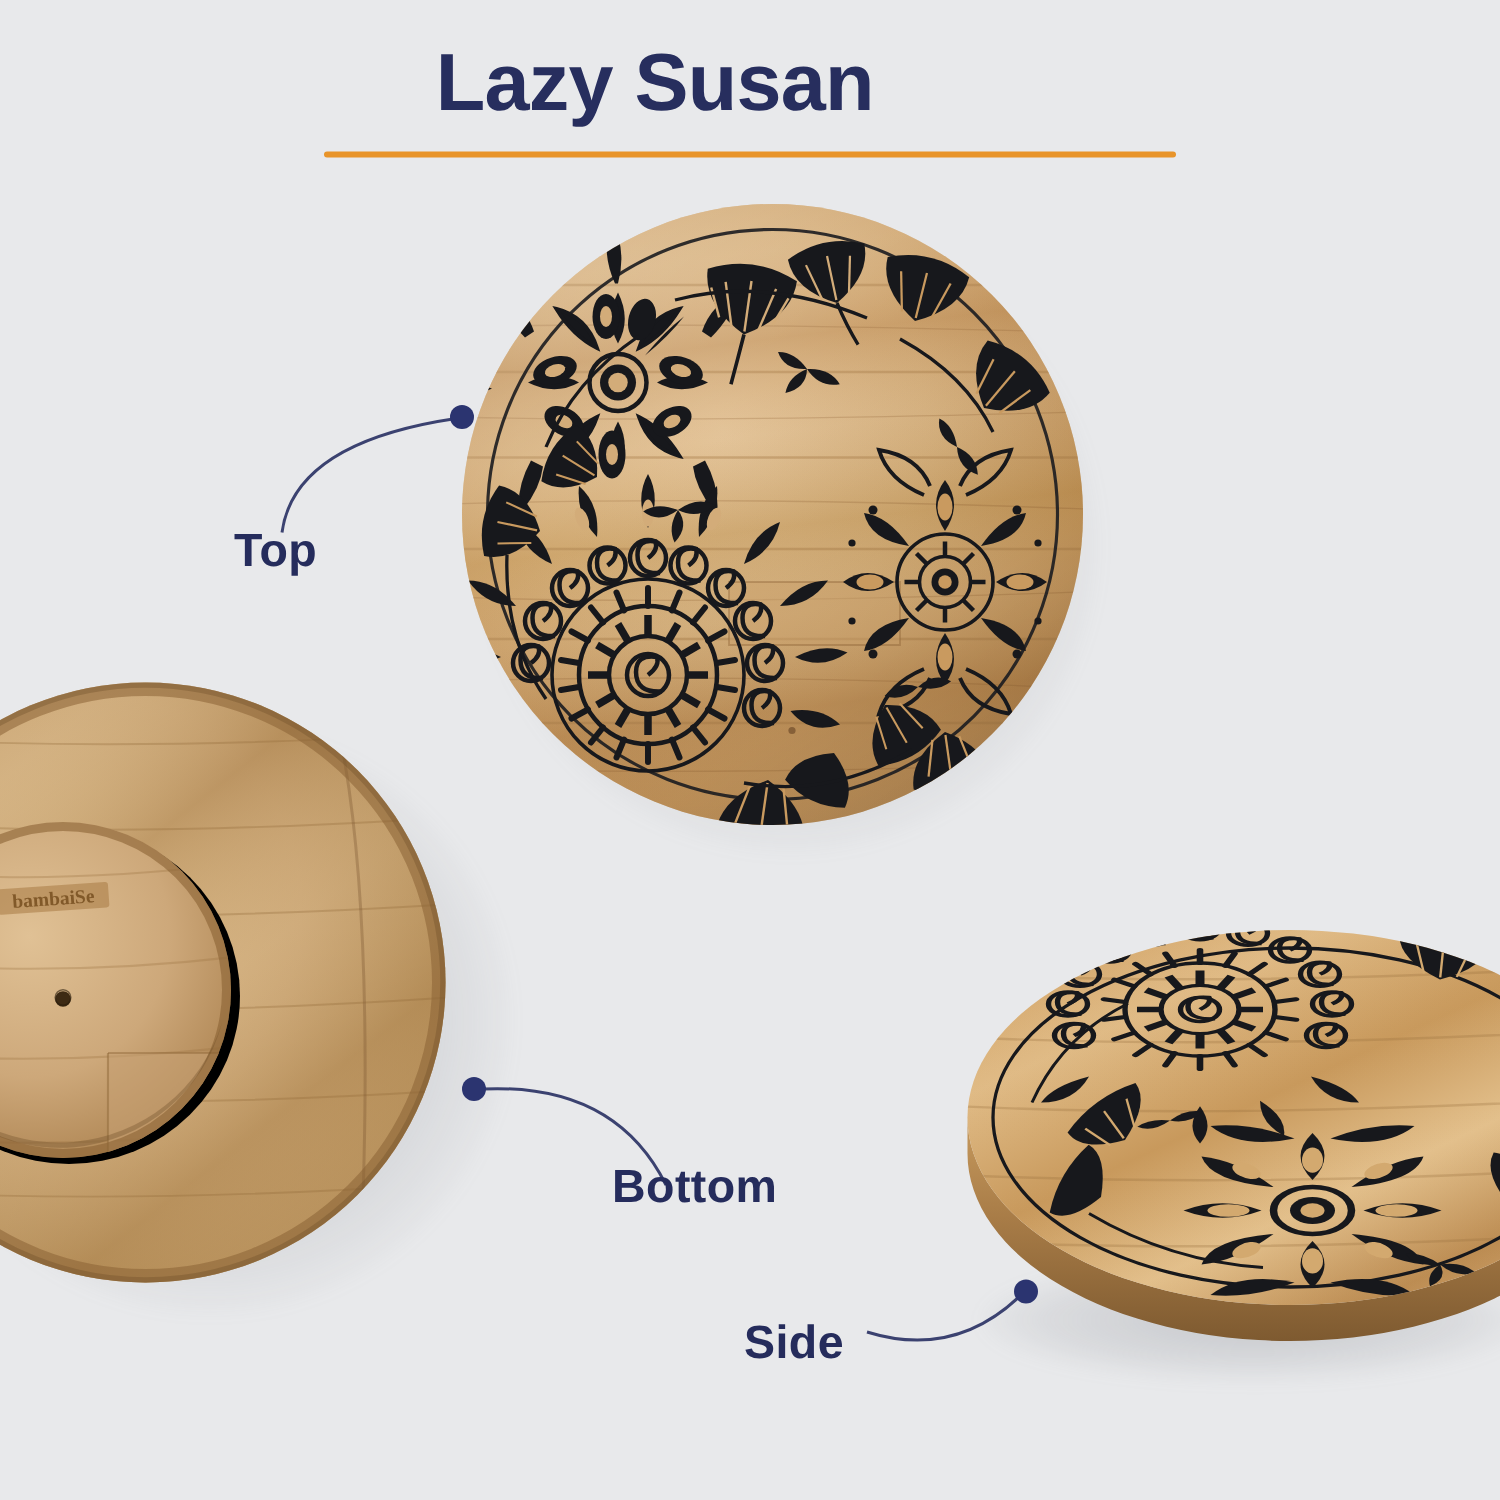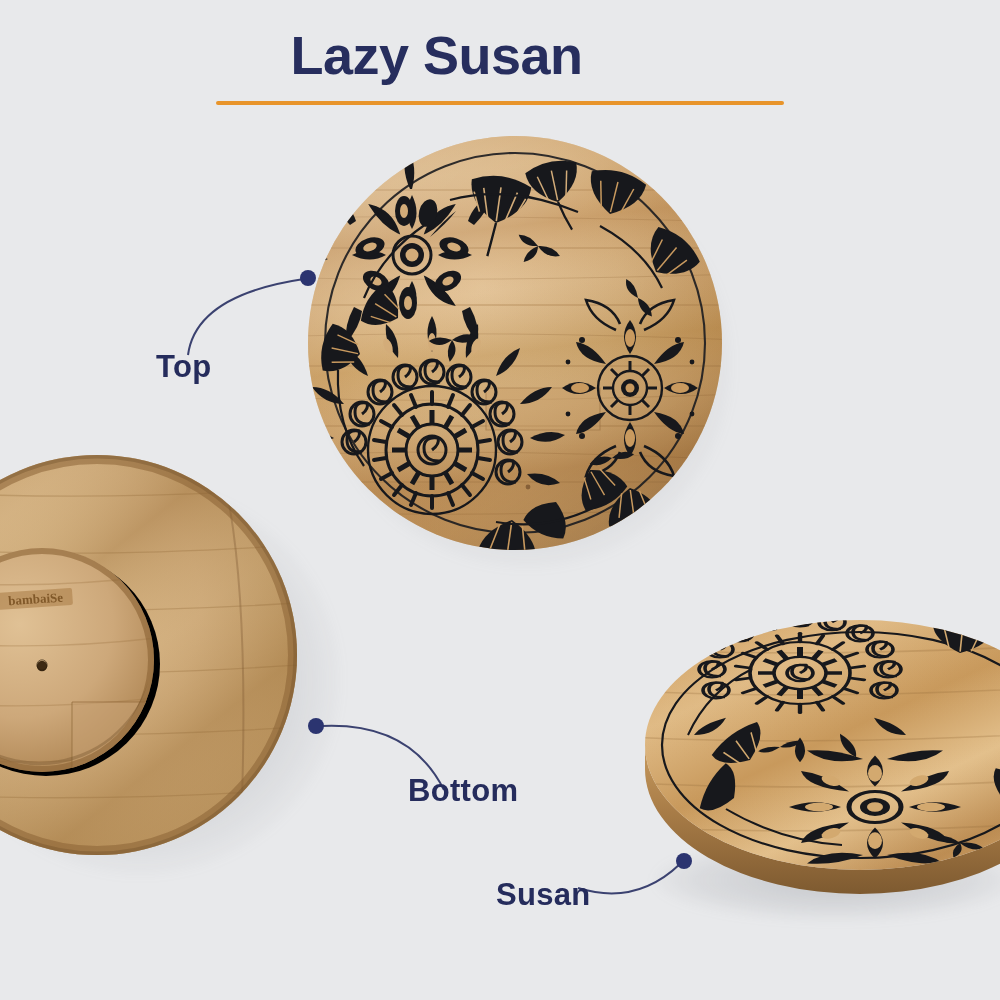--- a/index.html
+++ b/index.html
@@ -788,16 +788,16 @@
         <path d="M58 140 Q78 96 122 74"></path>
         <path d="M96 214 Q150 246 212 250"></path>
       </g>
     </g>
   </svg>
 
   <svg class="leader-svg" style="left:578px; top:850px;" width="120" height="60" viewBox="0 0 120 60">
     <path class="leader-path" d="M0 38 Q58 56 102 14"></path>
     <circle class="leader-dot" cx="106" cy="11" r="8"></circle>
   </svg>
-  <div class="callout-label" id="label-side">Susan</div>
+  <div class="callout-label" id="label-side">Side</div>
 
 
 </div>
 
 </body></html>

